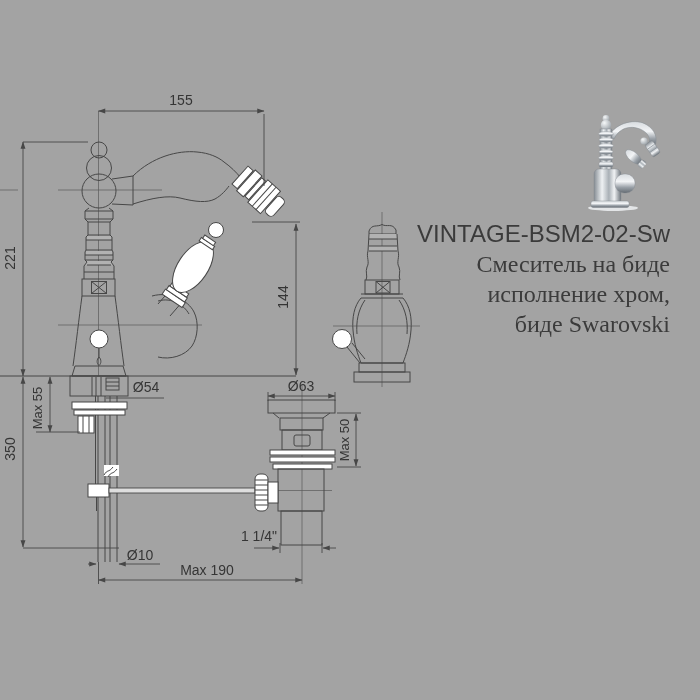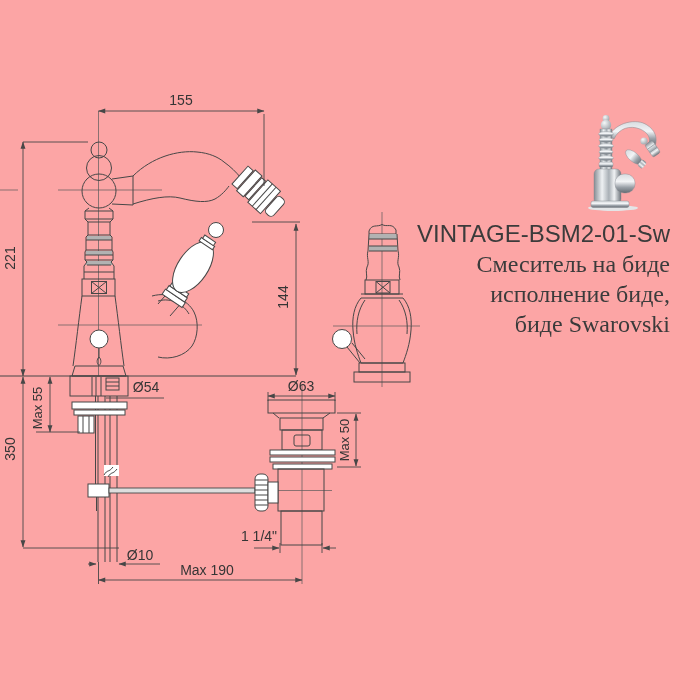--- a/index.html
+++ b/index.html
@@ -1,16 +1,16 @@
 <!DOCTYPE html>
 <html><head>
 <meta charset="utf-8">
 <style>
   html,body{margin:0;padding:0;background:#fff;}
-  #stage{position:relative;width:700px;height:700px;background:#fca5a5;overflow:hidden;
+  #stage{position:relative;width:700px;height:700px;background:#a3a3a3;overflow:hidden;
          font-family:"Liberation Sans",sans-serif;}
   #drawing{position:absolute;left:0;top:0;}
   .ln{stroke:#474747;stroke-width:1;fill:none;}
   .lnw{stroke:#474747;stroke-width:1;fill:#ffffff;}
   .thin{stroke:#5a5a5a;stroke-width:0.7;fill:none;}
   .band{fill:#b2b2b2;stroke:none;}
   .dim{stroke:#474747;stroke-width:0.9;fill:none;}
   .dimtxt{font-family:"Liberation Sans",sans-serif;font-size:14px;fill:#353535;}
   .dimtxt.sm{font-size:13px;}
   #caption{position:absolute;top:219px;right:30px;text-align:right;color:#3b3b3b;}
@@ -321,19 +321,19 @@
       <ellipse cx="0" cy="-3" rx="4.6" ry="10" fill="url(#gh)" stroke="#858c92" stroke-width="0.4"></ellipse>
       <rect x="-4" y="5" width="8" height="6" rx="2" fill="url(#gv)"></rect>
     </g>
     <circle cx="61" cy="29" r="3.6" fill="url(#gr)"></circle>
     <rect x="11" y="57" width="27" height="35" rx="5" fill="url(#gv)" stroke="#7d848b" stroke-width="0.4"></rect>
     <rect x="32" y="62" width="20" height="19" rx="9" fill="url(#gh)" stroke="#858c92" stroke-width="0.4"></rect>
     <rect x="8" y="89" width="38" height="6.5" rx="2" fill="url(#gh)" stroke="#7d848b" stroke-width="0.4"></rect>
   </svg>
 
   <div id="caption">
-    <div class="model">VINTAGE-BSM2-01-Sw</div>
+    <div class="model">VINTAGE-BSM2-02-Sw</div>
     <span class="line">Смеситель на биде</span>
-    <span class="line">исполнение биде,</span>
+    <span class="line">исполнение хром,</span>
     <span class="line">биде Swarovski</span>
   </div>
 
 </div>
 
 </body></html>

